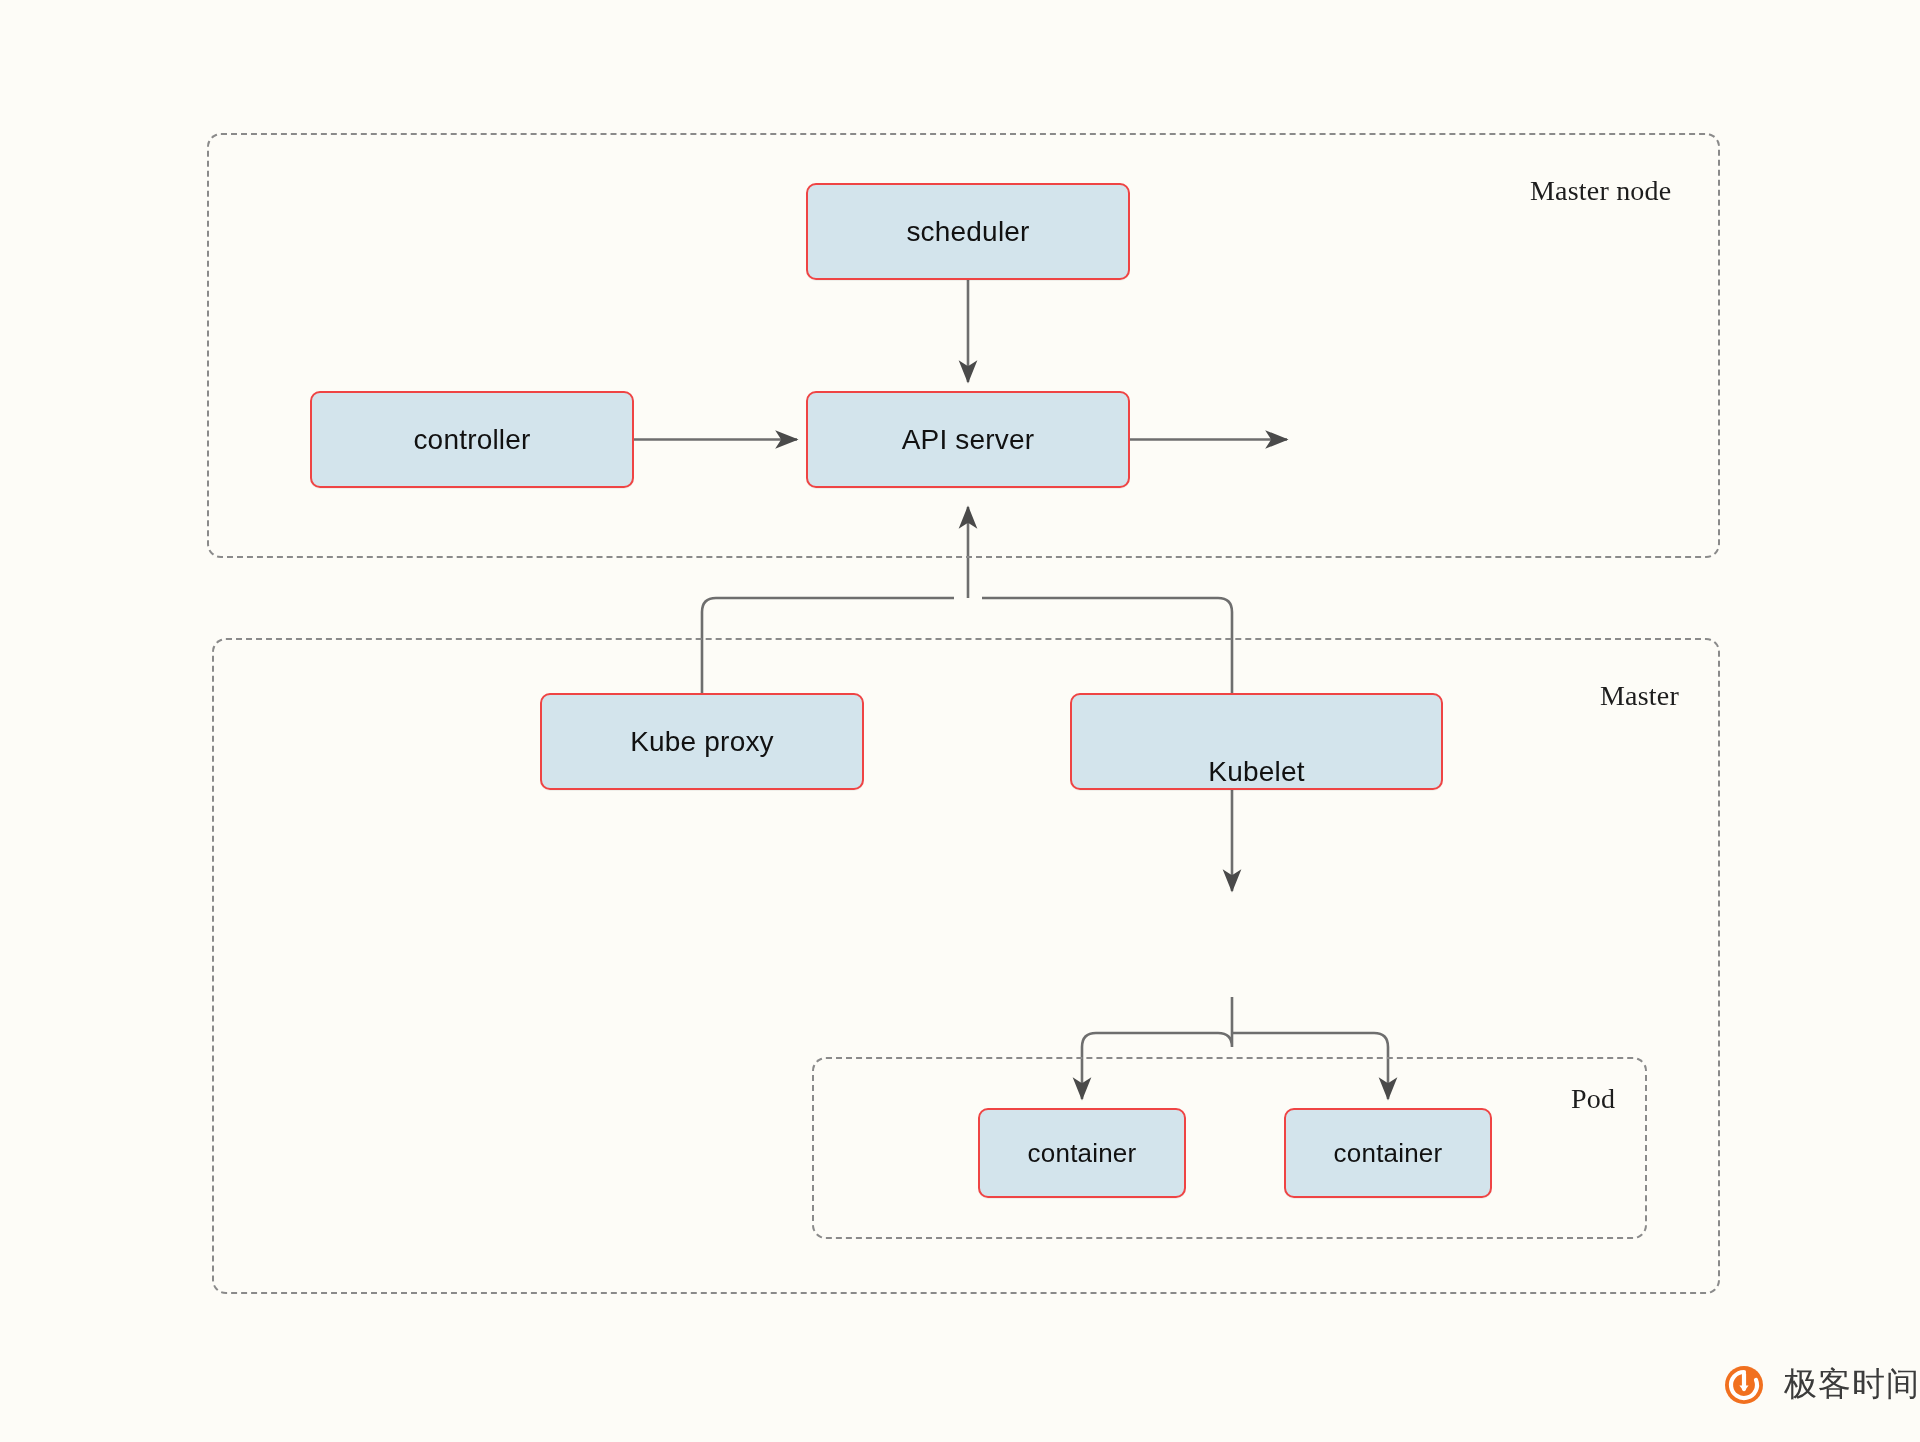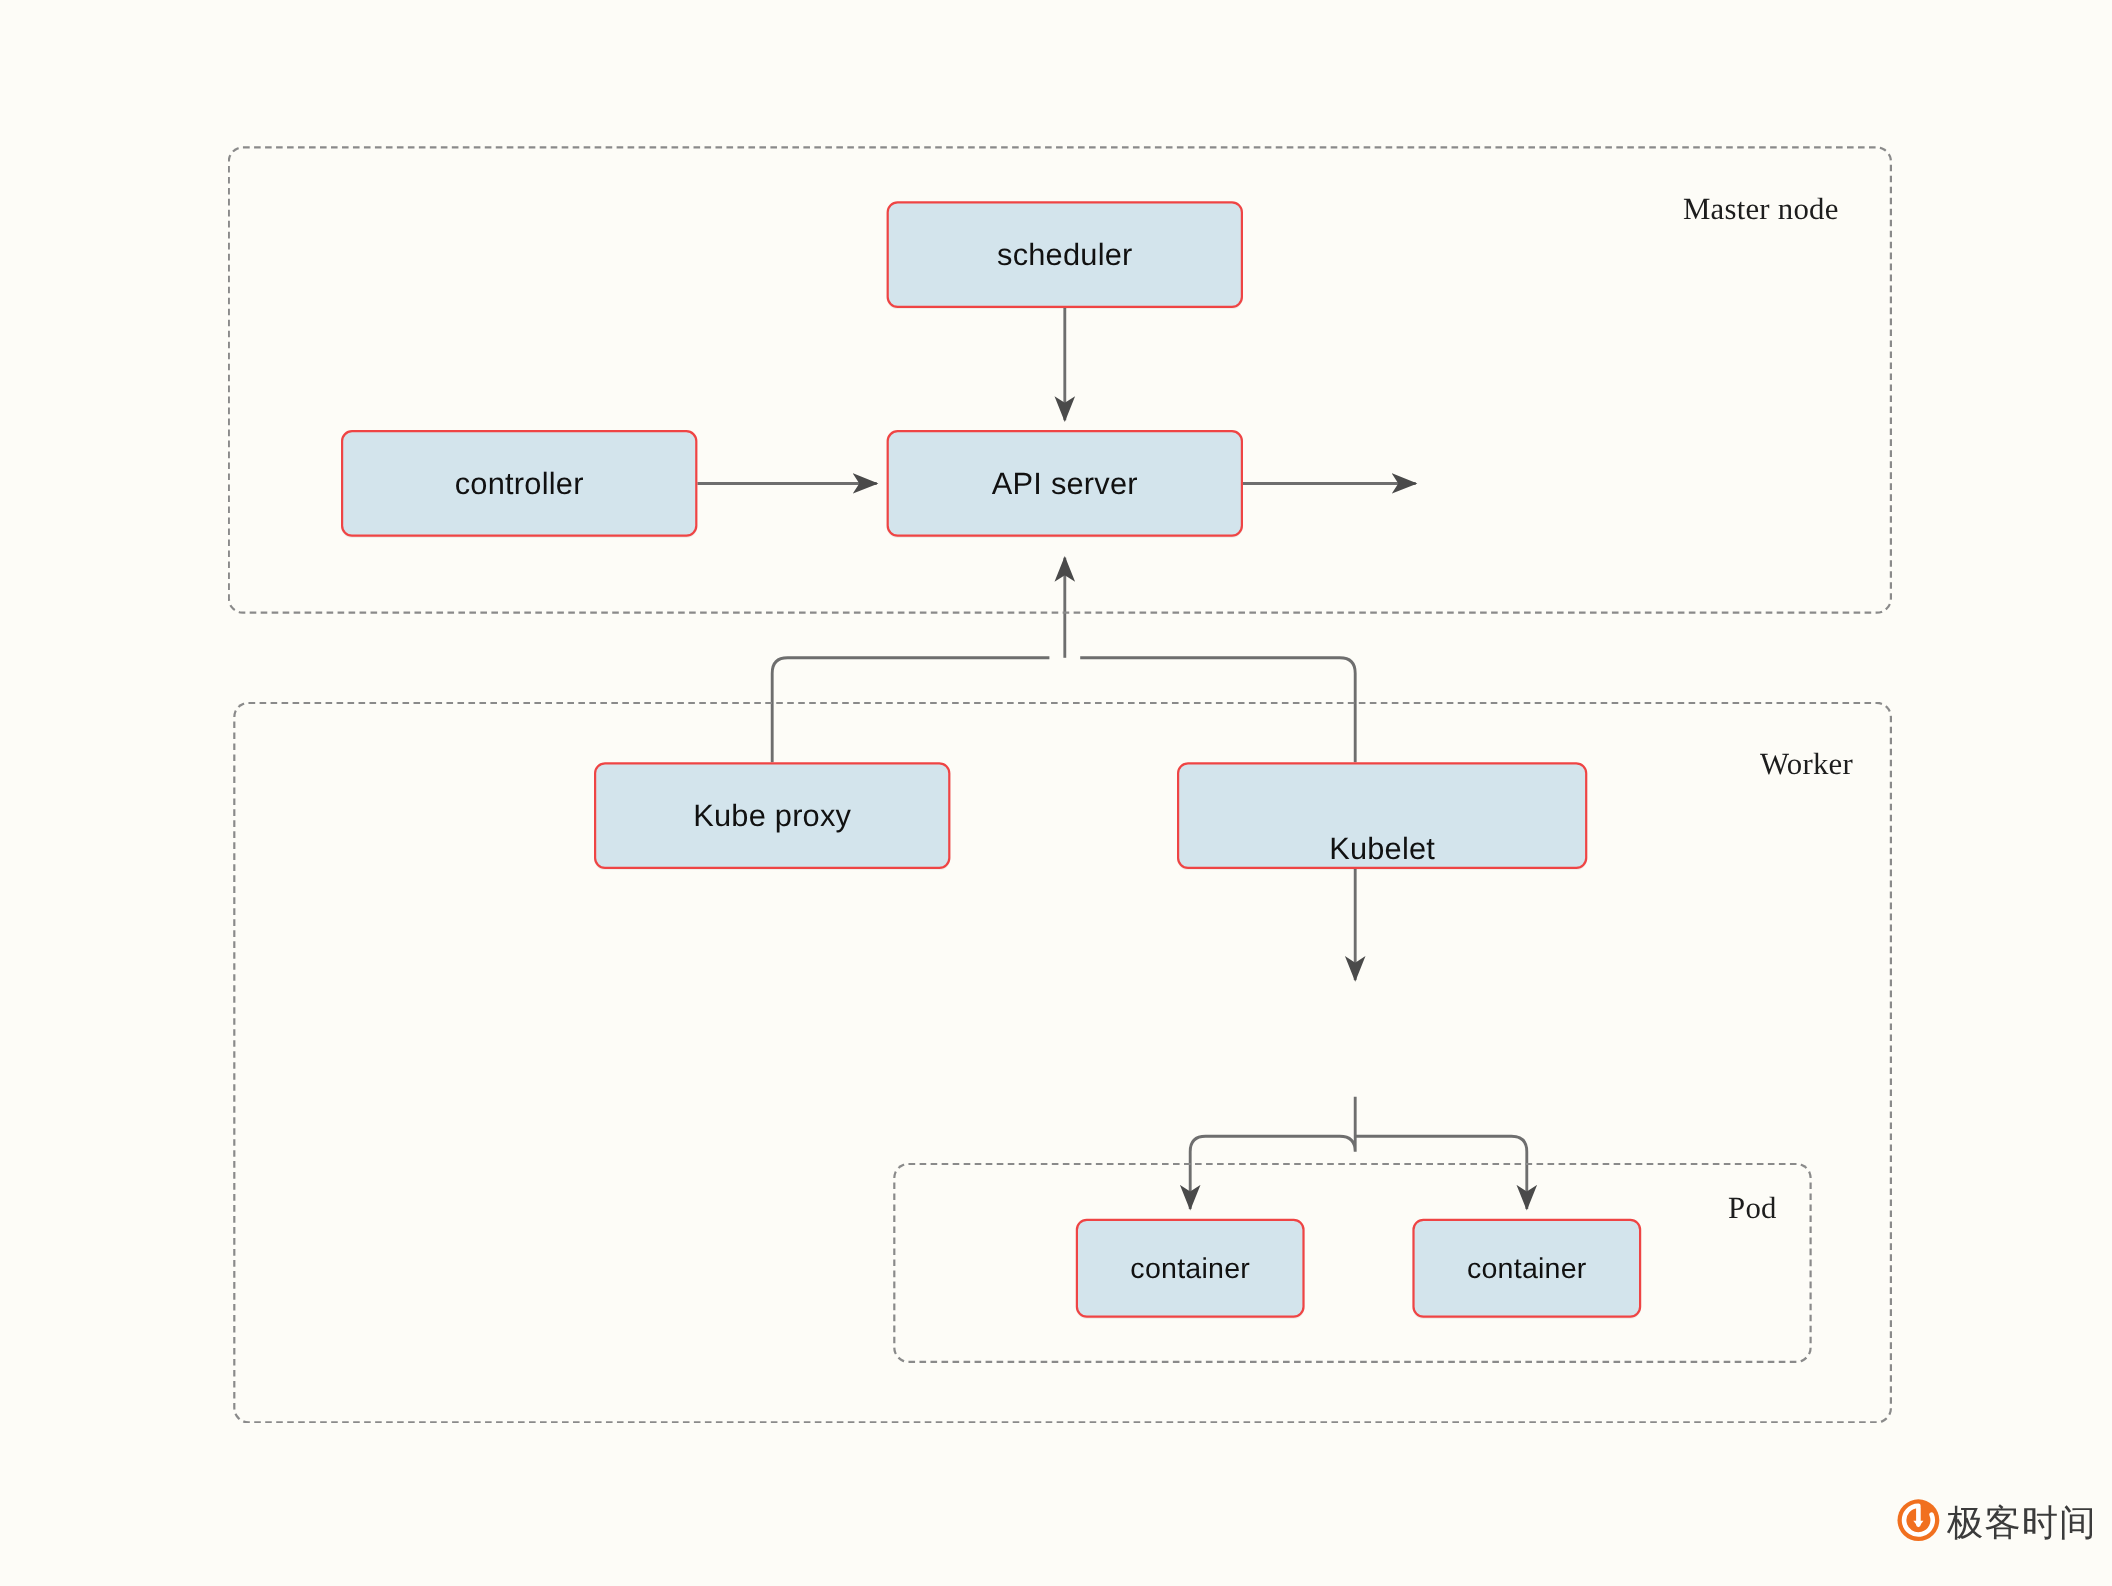--- a/index.html
+++ b/index.html
@@ -54,21 +54,22 @@
     font-size: 28px;
     letter-spacing: .2px;
     white-space: nowrap;
     box-shadow: 0 1px 0 rgba(0,0,0,0.05);
   }
 
   
   .logo {
     position: absolute;
     display: flex;
-    gap: 6px;
+    align-items: center;
+    gap: 20px;
   }
   .logo-mark {
     width: 40px; height: 40px;
     flex: 0 0 40px;
   }
   .logo-text {
     font-size: 33px;
     color: #3b3b3b;
     font-family: "DejaVu Sans", sans-serif;
     letter-spacing: 1px;
@@ -103,21 +104,21 @@
 
       <path d="M1232,997 L1232,1047 Q1232,1033 1218,1033 L1096,1033 Q1082,1033 1082,1047 L1082,1099" marker-end="url(#ah)"></path>
       <path d="M1232,1033 L1374,1033 Q1388,1033 1388,1047 L1388,1099" marker-end="url(#ah)"></path>
     </g>
   </svg>
 
   <div class="group" style="left:207px; top:133px; width:1513px; height:425px;"></div>
   <div class="group-label" style="left:1530px; top:175px;">Master node</div>
 
   <div class="group" style="left:212px; top:638px; width:1508px; height:656px;"></div>
-  <div class="group-label" style="left:1600px; top:680px;">Worker</div>
+  <div class="group-label" style="left:1600px; top:680px;">Master</div>
 
   <div class="group" style="left:812px; top:1057px; width:835px; height:182px;"></div>
   <div class="group-label" style="left:1571px; top:1083px;">Pod</div>
 
   <div class="node" style="left:806px; top:183px; width:324px; height:97px;">
     <span>scheduler</span>
   </div>
 
   <div class="node" style="left:310px; top:391px; width:324px; height:97px;">
     <span>controller</span>

